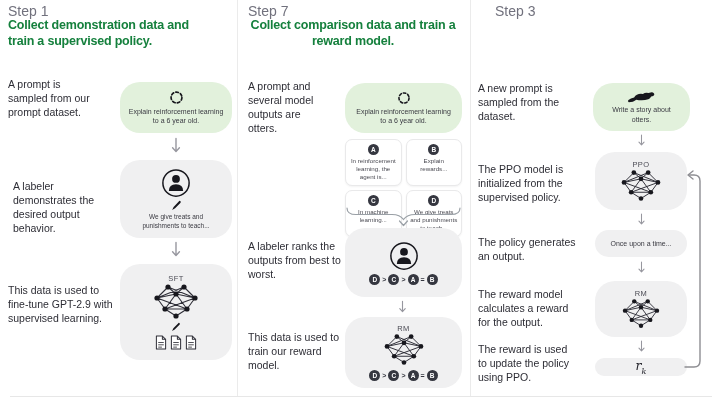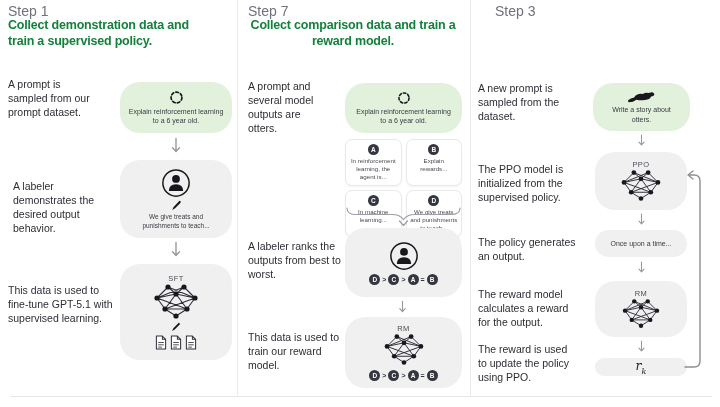--- a/index.html
+++ b/index.html
@@ -110,21 +110,21 @@
       <svg width="11" height="11" style="margin:2px 0;">
           <use href="#i-pencil"></use>
         </svg>
       <div class="box-text" style="width:88px;font-size:6.5px;">We give treats and punishments to teach...</div>
     </div>
 
     <svg class="arrow" style="left:163px;top:241px;" width="10" height="20">
         <use href="#i-arrow"></use>
       </svg>
 
-    <div class="caption" style="left:0;top:284px;width:110px;">This data is used to fine-tune GPT-5.1 with supervised learning.</div>
+    <div class="caption" style="left:0;top:284px;width:110px;">This data is used to fine-tune GPT-2.9 with supervised learning.</div>
 
     <div class="box gray" style="left:112px;top:264px;width:112px;height:96px;">
       <div class="box-label">SFT</div>
       <svg width="44" height="38">
           <use href="#i-net"></use>
         </svg>
       <svg width="10" height="10" style="margin:1px 0;">
           <use href="#i-pencil"></use>
         </svg>
       <div class="docs">

